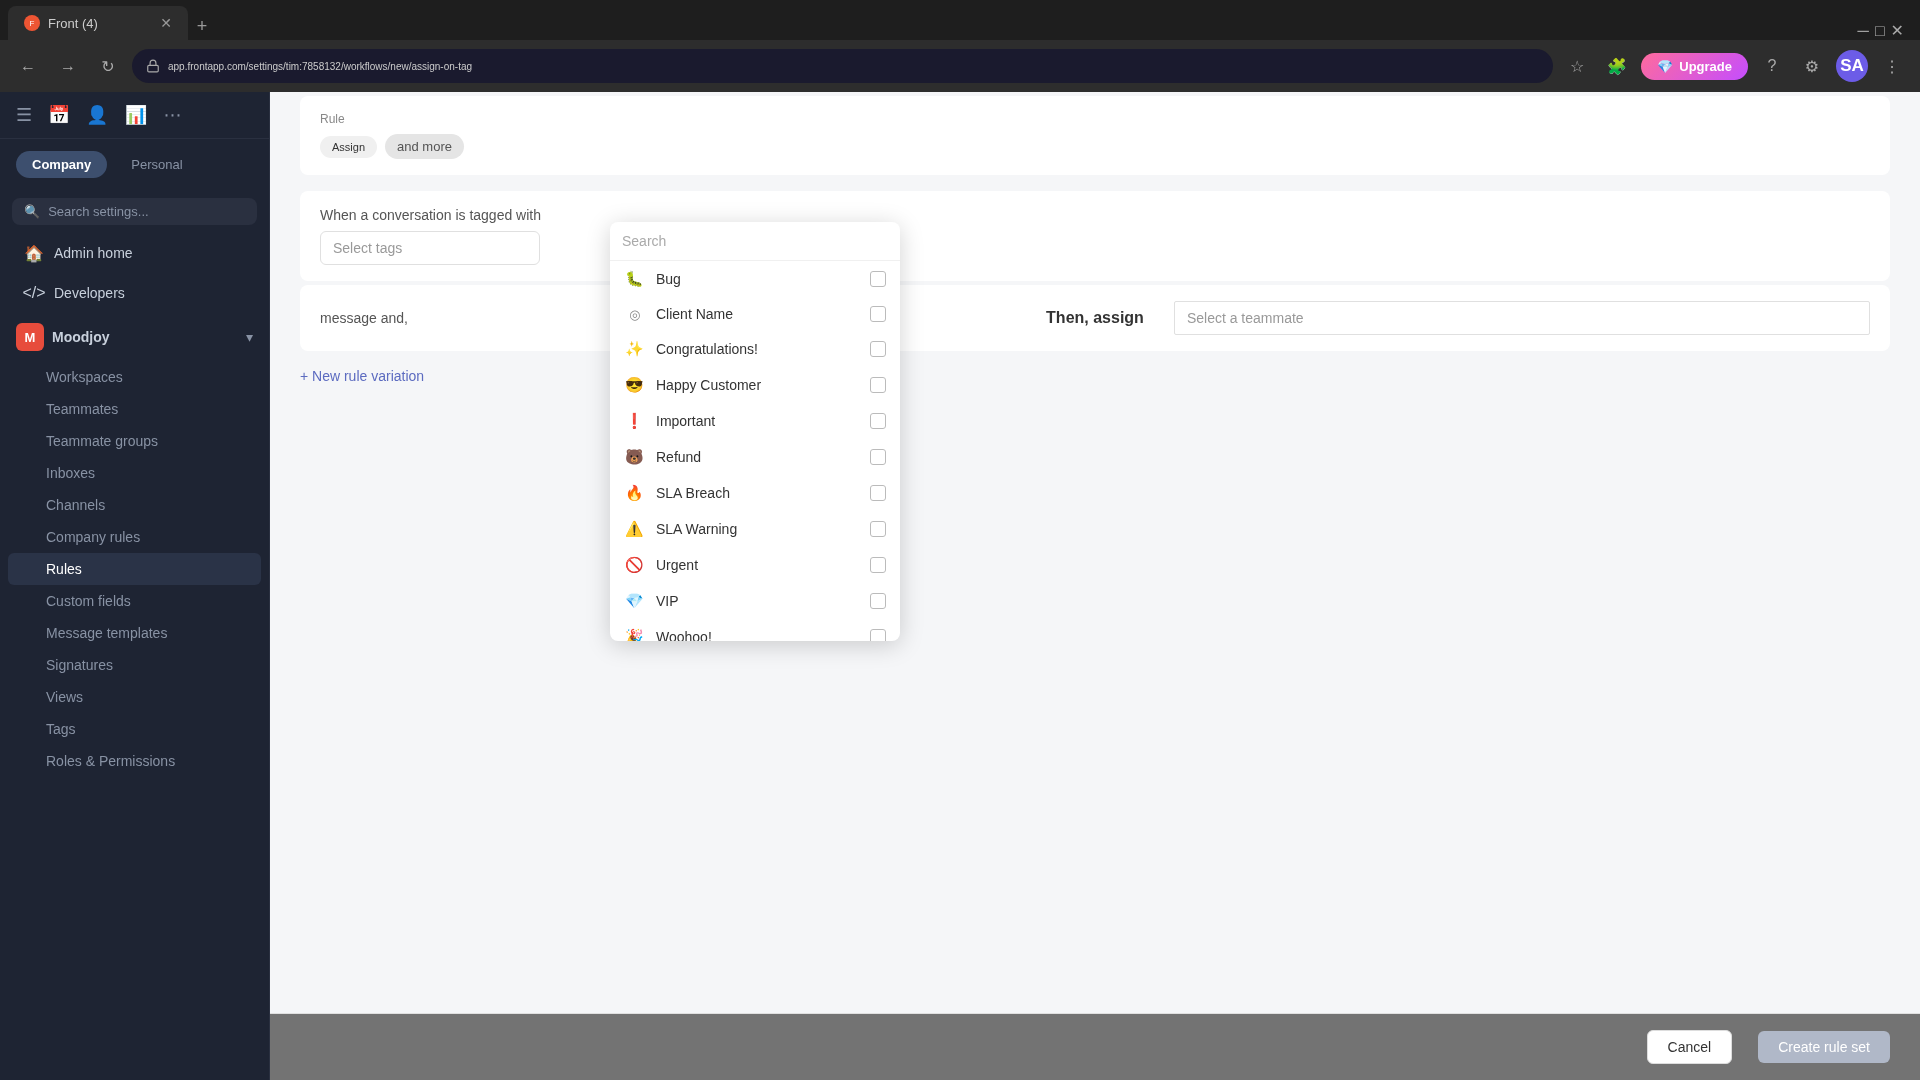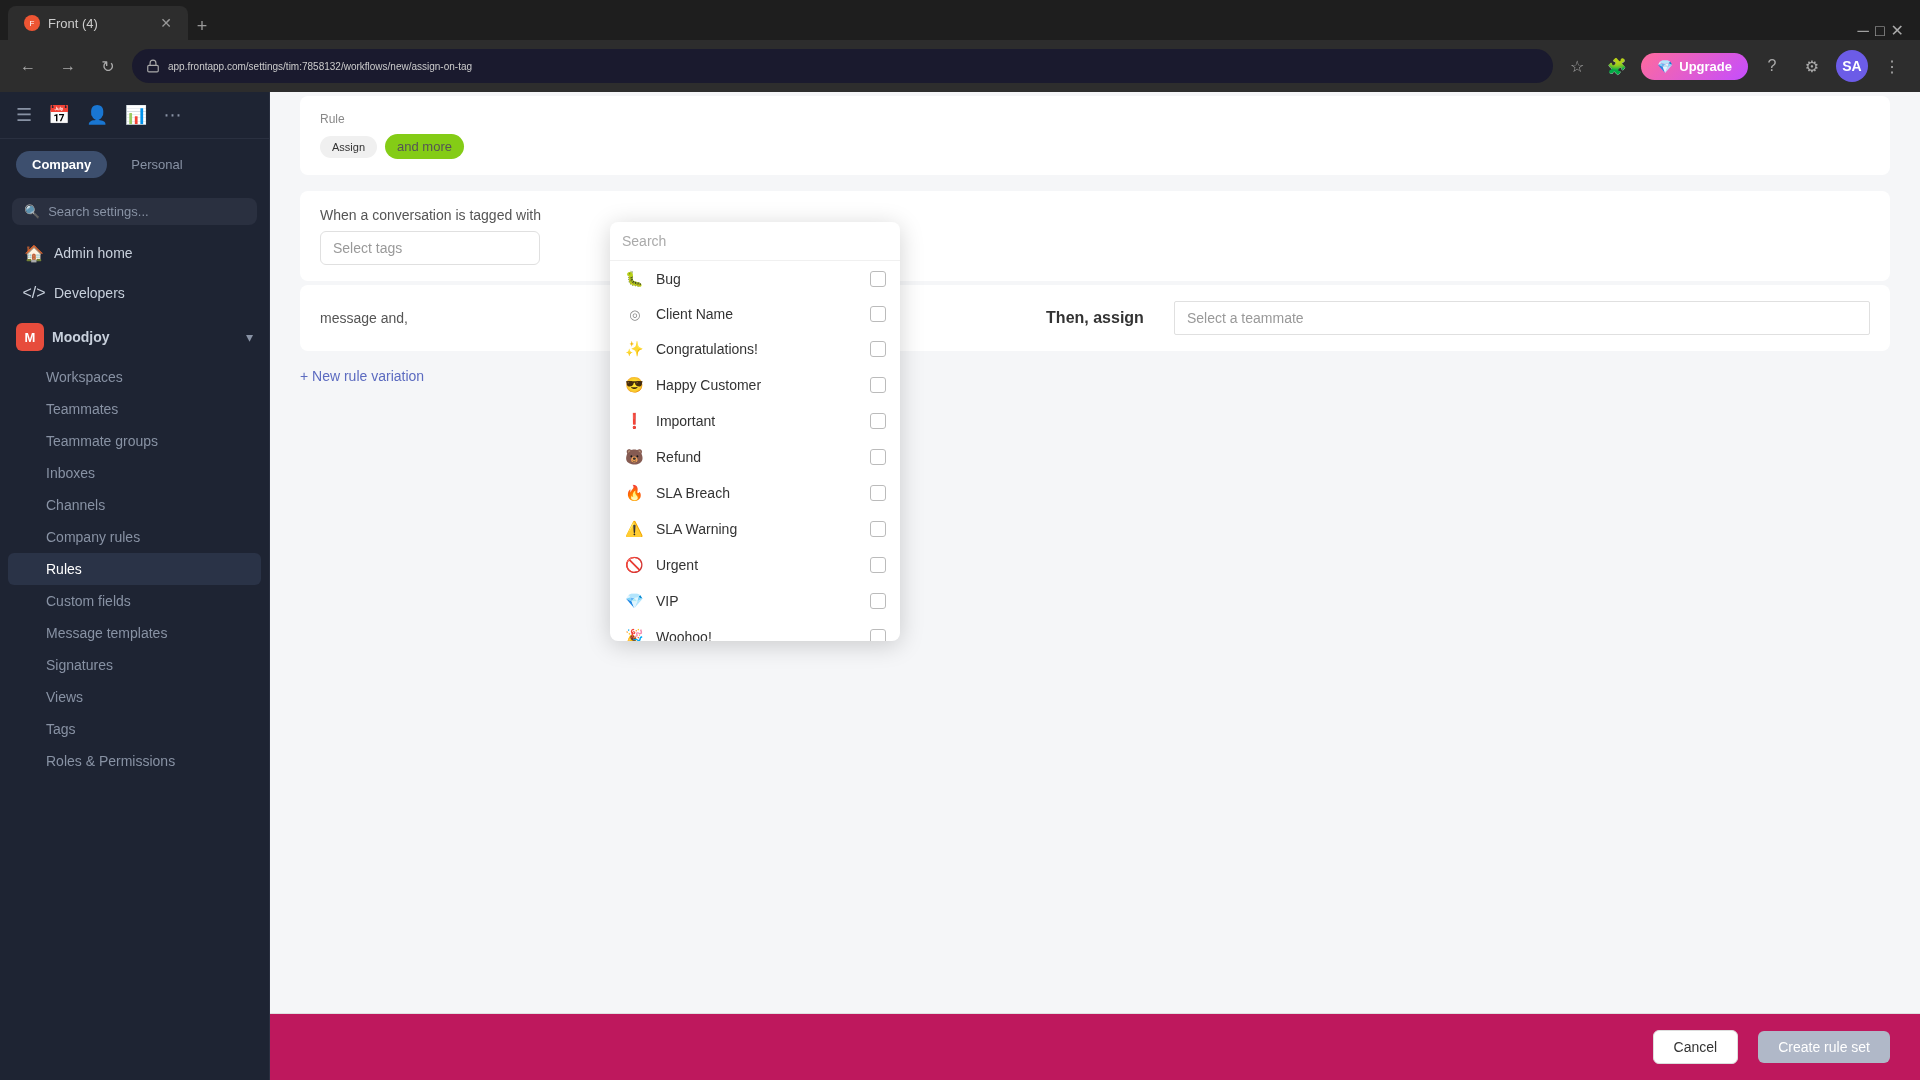--- a/index.html
+++ b/index.html
@@ -13,21 +13,21 @@
     .browser-tab .tab-title { font-size: 13px; color: #ccc; flex: 1; white-space: nowrap; overflow: hidden; text-overflow: ellipsis; }
     .browser-tab .close-tab { color: #999; font-size: 14px; cursor: pointer; }
     .new-tab-btn { width: 28px; height: 28px; display: flex; align-items: center; justify-content: center; color: #999; font-size: 18px; cursor: pointer; }
     .browser-nav { background: #2d2d2d; height: 52px; display: flex; align-items: center; padding: 0 12px; gap: 8px; }
     .nav-btn { width: 32px; height: 32px; display: flex; align-items: center; justify-content: center; color: #aaa; font-size: 16px; cursor: pointer; border-radius: 50%; }
     .address-bar { flex: 1; height: 34px; background: #1a1a2e; border-radius: 20px; display: flex; align-items: center; padding: 0 14px; gap: 8px; }
     .address-bar .url-text { font-size: 10px; color: #ccc; }
     .nav-actions { display: flex; align-items: center; gap: 8px; }
     .nav-icon-btn { width: 32px; height: 32px; display: flex; align-items: center; justify-content: center; color: #aaa; cursor: pointer; }
     .upgrade-btn { background: linear-gradient(135deg, #ff6b9d, #c44dff); border-radius: 20px; padding: 6px 16px; color: white; font-size: 13px; font-weight: 600; cursor: pointer; display: flex; align-items: center; gap: 6px; }
-    .avatar-circle { width: 32px; height: 32px; background: #6c5ce7; border-radius: 50%; display: flex; align-items: center; justify-content: center; color: white; font-size: 14px; font-weight: bold; }
+    .avatar-circle { width: 32px; height: 32px; background: #6c5ce7; border-radius: 50%; display: flex; align-items: center; justify-content: center; color: white; font-size: 17px; font-weight: bold; }
 
     
     .app-layout { display: flex; height: calc(1080px - 92px); }
 
     
     .sidebar { width: 270px; background: #1e2433; display: flex; flex-direction: column; border-right: 1px solid #2a3040; overflow-y: auto; flex-shrink: 0; }
     .sidebar-top { padding: 12px 16px; display: flex; gap: 8px; }
     .company-btn { background: #3d4f6e; border-radius: 20px; padding: 6px 16px; color: white; font-size: 13px; font-weight: 600; cursor: pointer; }
     .personal-btn { border-radius: 20px; padding: 6px 16px; color: #8892a4; font-size: 13px; cursor: pointer; }
     .sidebar-search { padding: 8px 12px; }
@@ -39,21 +39,21 @@
     .sidebar-group .group-name { font-weight: 600; flex: 1; }
     .sidebar-sub { margin-left: 0; }
     .sidebar-sub-item { display: flex; align-items: center; padding: 8px 16px 8px 38px; color: #8892a4; font-size: 14px; cursor: pointer; border-radius: 6px; margin: 0 8px; }
     .sidebar-sub-item.active { background: #2a3347; color: white; font-weight: 500; }
 
     
     .main-content { flex: 1; background: #f5f6f8; display: flex; flex-direction: column; position: relative; overflow: hidden; }
 
     .content-area { flex: 1; padding: 4px 30px; position: relative; overflow-y: auto; }
 
-    .bottom-actions { display: flex; justify-content: flex-end; align-items: center; gap: 20px; padding: 16px 30px; background: #be185d; border-top: 1px solid #e0e0e0; }
+    .bottom-actions { display: flex; justify-content: flex-end; align-items: center; gap: 26px; padding: 16px 30px; background: #737373; border-top: 1px solid #e0e0e0; }
     .cancel-btn { background: white; border: 1px solid #ddd; border-radius: 6px; padding: 8px 20px; font-size: 14px; color: #333; cursor: pointer; }
     .create-rule-btn { background: #b0b8c8; border-radius: 6px; padding: 8px 20px; font-size: 14px; color: white; cursor: pointer; border: none; }
 
     
     .dropdown-overlay { position: absolute; top: 130px; left: 340px; z-index: 1000; }
     .dropdown-box { background: white; border-radius: 8px; box-shadow: 0 4px 24px rgba(0,0,0,0.18); width: 290px; overflow: hidden; }
     .dropdown-search { padding: 10px 12px; border-bottom: 1px solid #f0f0f0; }
     .dropdown-search input { width: 100%; border: none; outline: none; font-size: 14px; color: #333; background: transparent; }
     .dropdown-search input::placeholder { color: #aaa; }
     .dropdown-list { max-height: 380px; overflow-y: auto; }
@@ -168,21 +168,21 @@
     </div>
   </div>
 
   <div class="main-content">
     <div class="content-area">
 
       <div style="background:white; border-radius:8px; padding:16px 20px; margin-bottom:16px;">
         <div style="font-size:12px; color:#888; margin-bottom:8px;">Rule</div>
         <div style="display:flex; align-items:center; gap:8px; flex-wrap:wrap;">
           <div style="background:#f0f0f0; border-radius:16px; padding:5px 12px; font-size:11px; color:#333;">Assign</div>
-          <div style="background:#84cc16; border-radius:16px; padding:5px 12px; font-size:13px; color:#555; cursor:pointer;">and more</div>
+          <div style="background:#e5e5e5; border-radius:16px; padding:5px 12px; font-size:13px; color:#555; cursor:pointer;">and more</div>
         </div>
       </div>
 
       <div style="background:white; border-radius:8px; padding:16px 20px; margin-bottom:4px;">
         <div style="font-size:14px; color:#555; margin-bottom:8px;">
           <span>When a conversation is tagged with</span>
         </div>
         <div style="display:flex; gap:12px; align-items:center;">
           <div style="border:1px solid #e0e0e0; border-radius:6px; padding:8px 12px; font-size:14px; color:#999; min-width:220px; cursor:pointer;">Select tags</div>
         </div>

